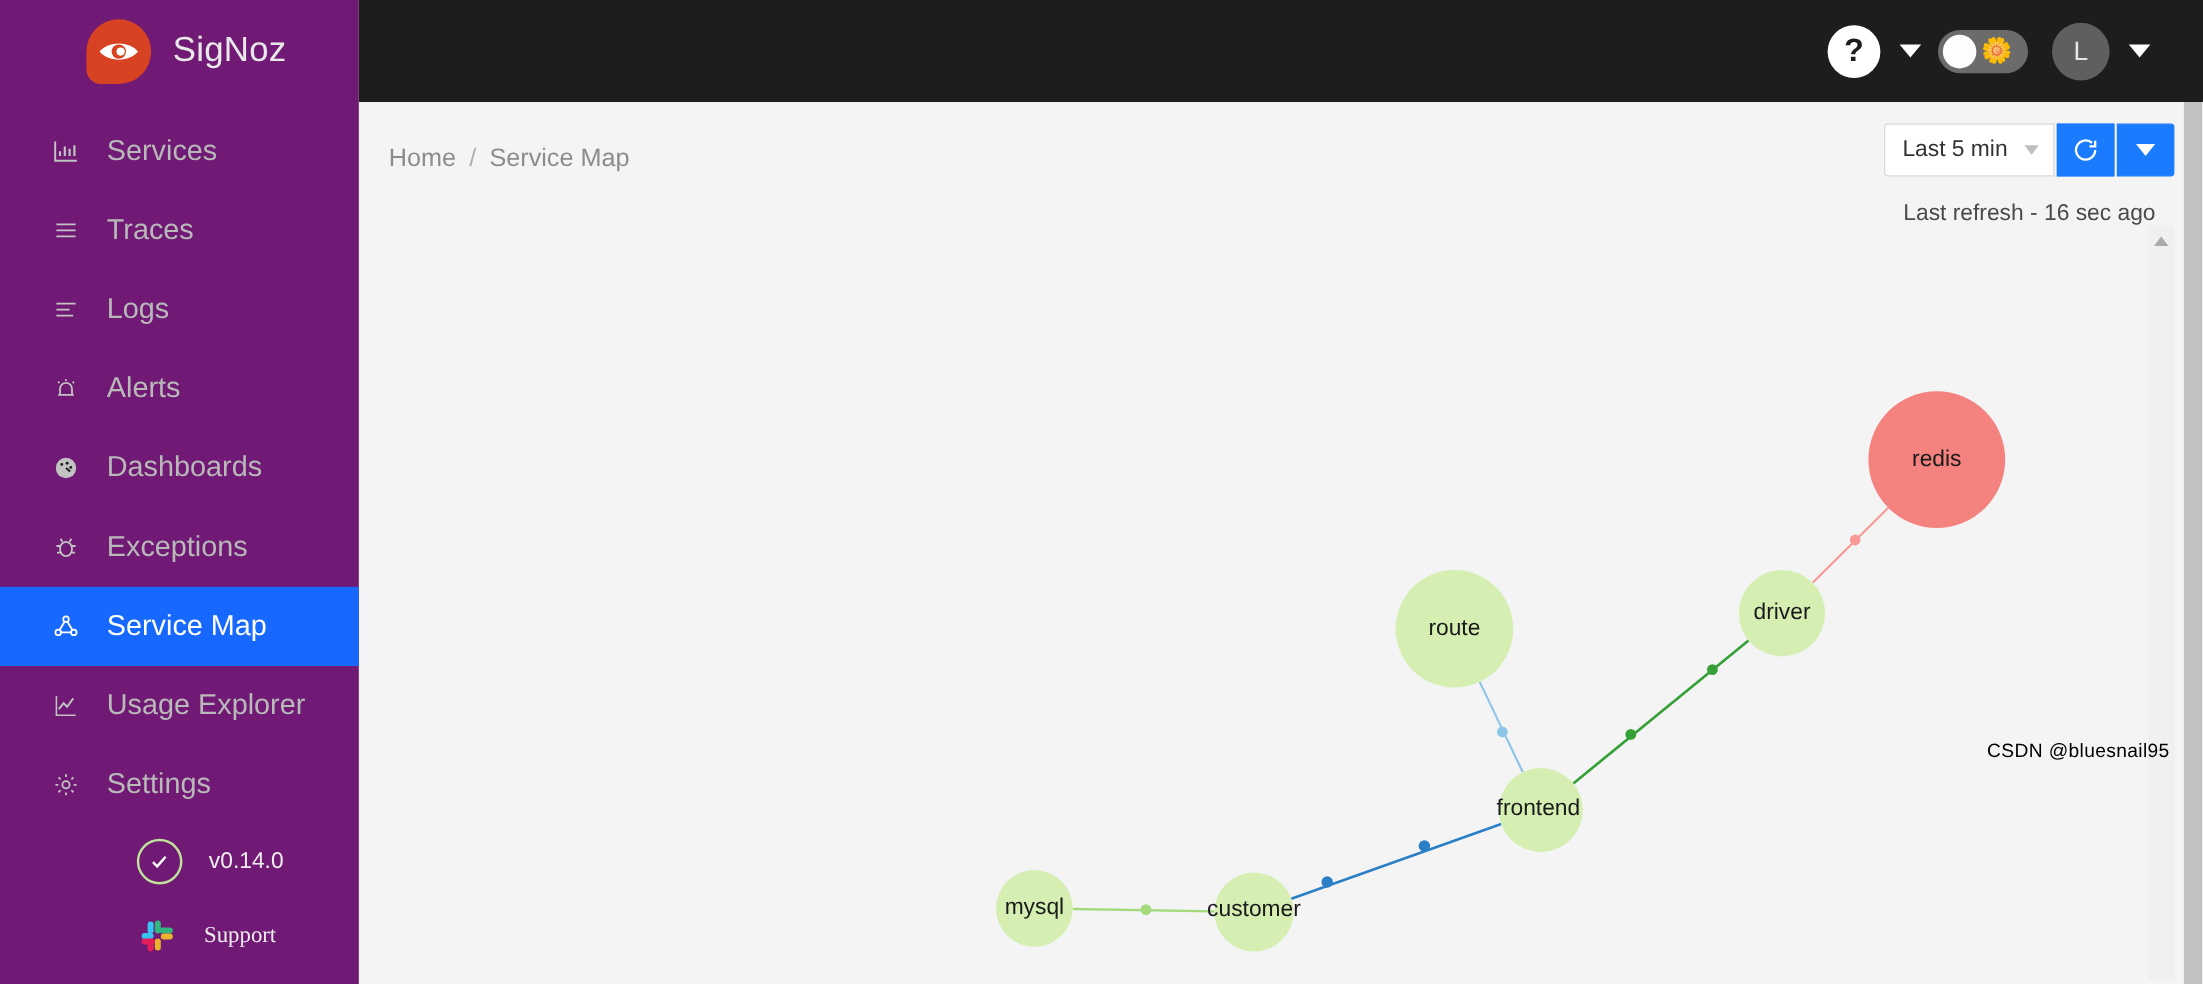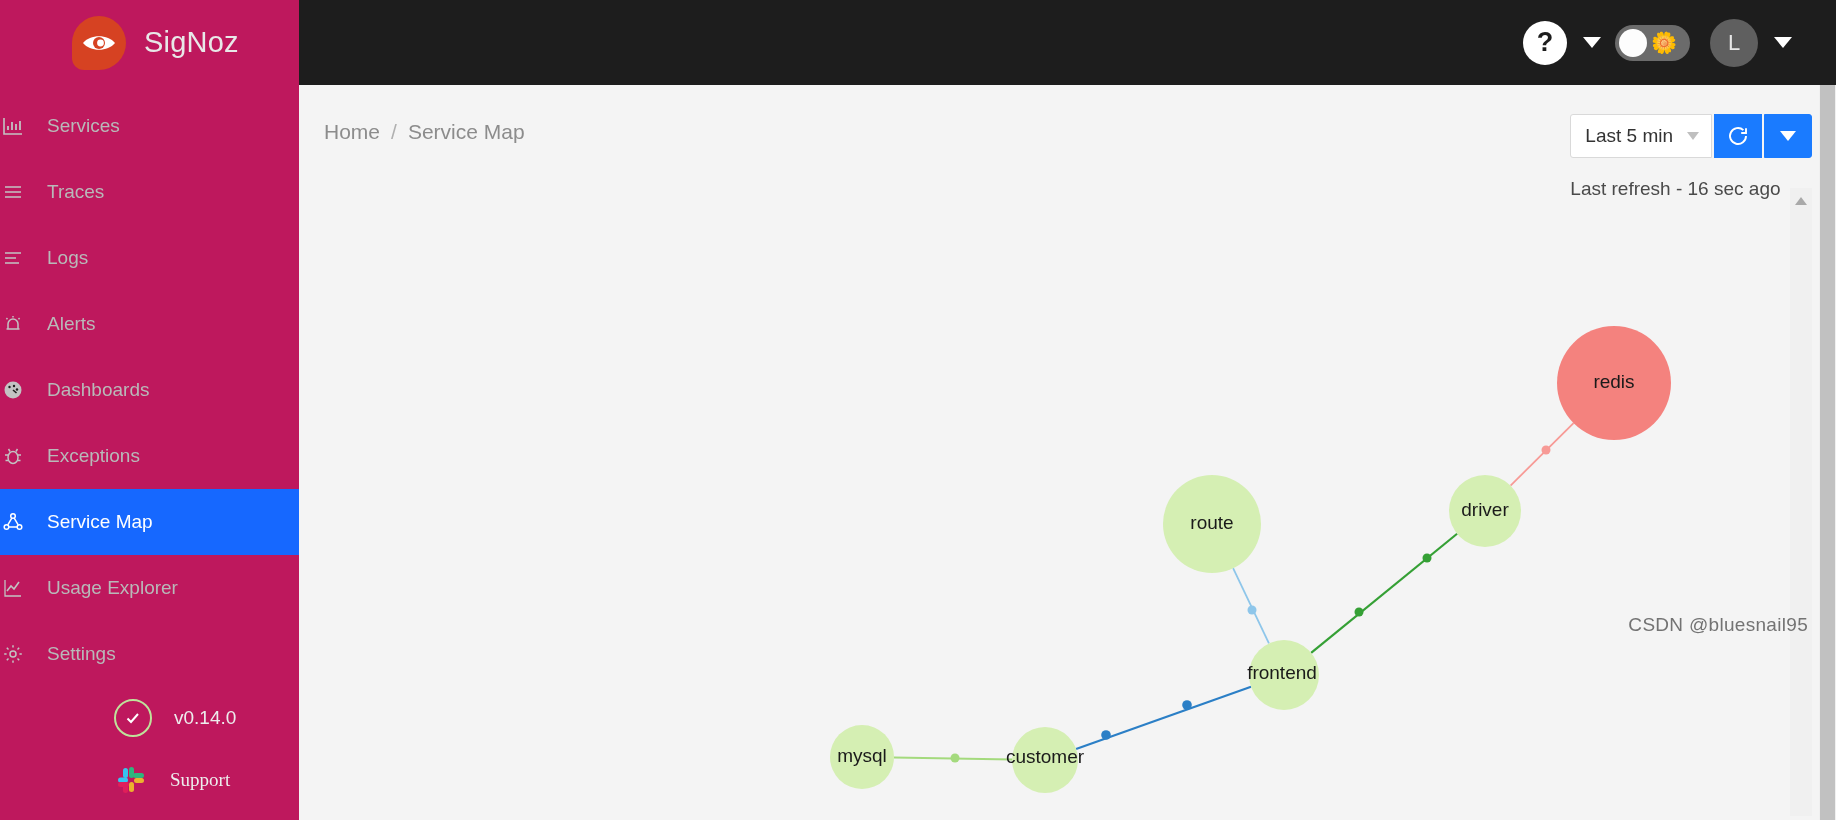--- a/index.html
+++ b/index.html
@@ -8,21 +8,21 @@
     overflow: hidden;
     font-family: "Liberation Sans", sans-serif;
     background: #f4f4f4;
   }
   #app { position: relative; width: 1836px; height: 820px; }
 
   
   .sidebar {
     position: absolute; left: 0; top: 0;
     width: 299px; height: 820px;
-    background: #be185d;
+    background: #701a75;
     z-index: 5;
   }
   .brand {
     height: 85px;
     display: flex; align-items: center;
     padding-left: 72px;
     gap: 18px;
   }
   .brand-logo {
     width: 54px; height: 54px;
@@ -34,22 +34,23 @@
   }
   .brand-name {
     color: #e8e8e8; font-size: 29px; letter-spacing: .2px;
   }
   .nav { margin-top: 8px; }
   .nav-item {
     position: relative;
     height: 66px;
     display: flex; align-items: center;
     gap: 22px;
+    padding-left: 42px;
     color: #b9b9b9;
-    font-size: 19px;
+    font-size: 24px;
     cursor: pointer;
   }
   .nav-item .ico {
     width: 25px; height: 25px; flex: none;
     display: flex; align-items: center; justify-content: center;
     color: #c3c3c3;
   }
   .nav-item.active { background: #1668ff; color: #ffffff; }
   .nav-item.active .ico { color: #ffffff; }
   .nav-item.active .nav-label { color: #ffffff; }
@@ -128,22 +129,22 @@
   .breadcrumb {
     position: absolute; left: 25px; top: 35px;
     display: flex; align-items: center; gap: 11px;
     font-size: 21px; color: #8c8c8c;
   }
   .breadcrumb .crumb-link { color: #8c8c8c; cursor: pointer; }
   .breadcrumb .crumb-sep { color: #b0b0b0; }
   .breadcrumb .crumb-current { color: #8c8c8c; }
 
   .timebar {
-    position: absolute; right: 24px; top: 29px;
-    display: flex; flex-direction: column; align-items: flex-start;
+    position: absolute; right: 24px; top: 18px;
+    display: flex; flex-direction: column; align-items: center;
   }
   .timebar-row { display: flex; align-items: stretch; }
   .time-select {
     height: 44px; min-width: 140px;
     background: #ffffff;
     border: 1px solid #d9d9d9;
     border-radius: 3px 0 0 3px;
     display: flex; align-items: center; justify-content: space-between;
     padding: 0 12px 0 14px; gap: 14px;
     font-size: 19px; color: #333333;
@@ -205,21 +206,21 @@
     width: 17px; height: 735px;
     background: #f0f0f0;
   }
   .page-scroll .thumb {
     position: absolute; left: 1px; top: 0;
     width: 15px; height: 735px;
     background: #c1c1c1;
   }
   .watermark {
     position: absolute; right: 28px; bottom: 10px;
-    font-size: 19px; color: #737373;
+    font-size: 16px; color: #000000;
     letter-spacing: .3px;
   }
 </style>
 </head>
 <body>
 
 <div id="app">
 
   <aside class="sidebar">
 

